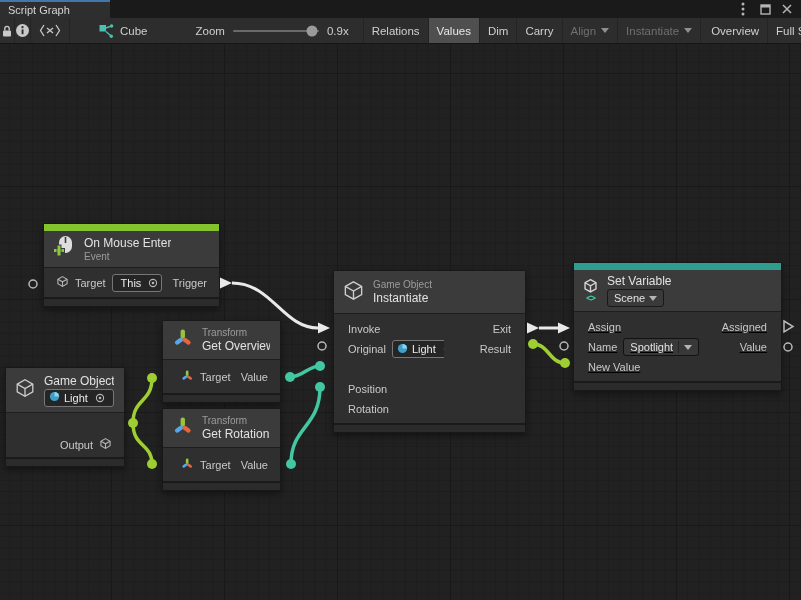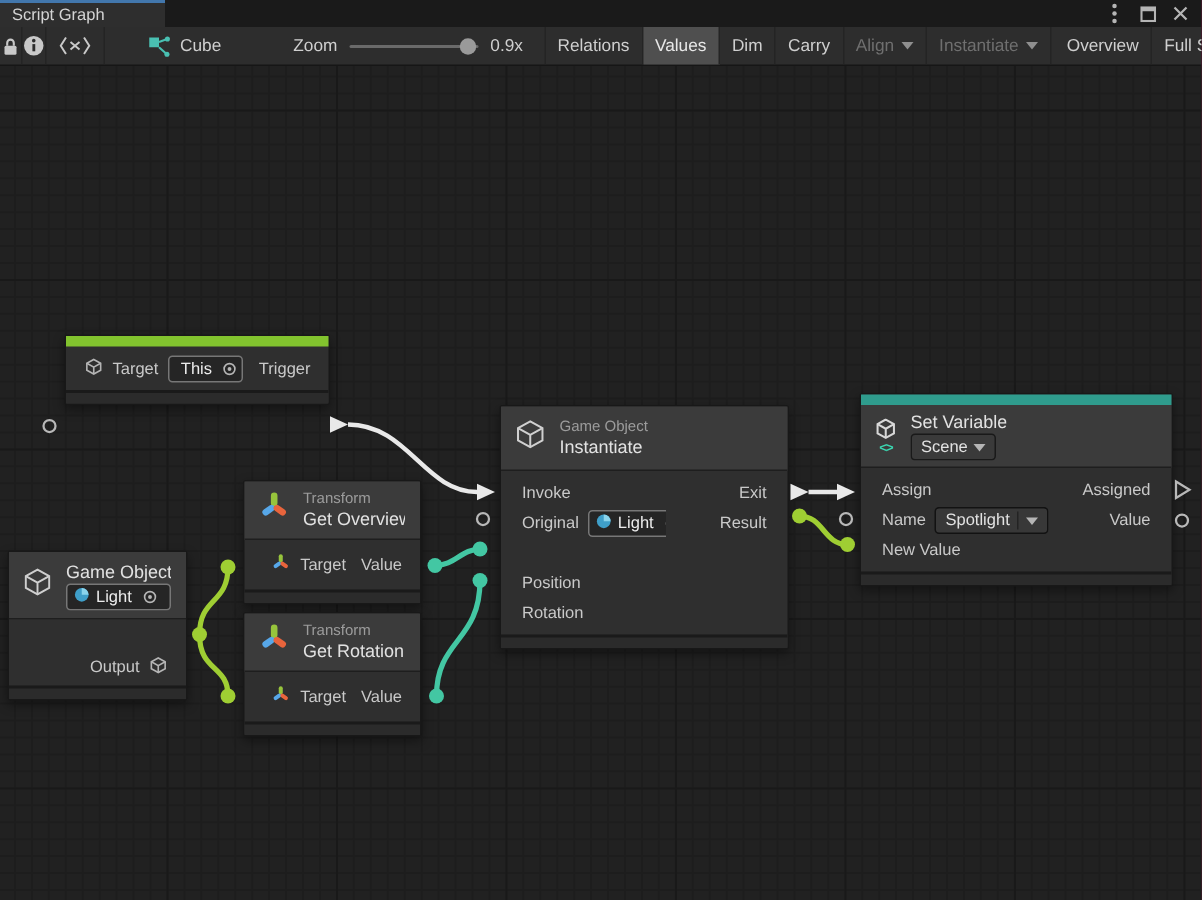--- a/index.html
+++ b/index.html
@@ -170,20 +170,35 @@
     </div>
     <div class="tbtn no-sep" data-interactable="true">
       <span data-interactable="false">Full Screen</span>
     </div>
   </div>
 
   <div class="canvas" data-interactable="true"></div>
 
   <div class="node" style="left:43px;top:223px;width:177px;" data-interactable="true">
     <div class="colorbar" style="background:var(--event_bar,#82c32e);" data-interactable="false"></div>
+    <div class="nhead" style="height:36px;">
+      <span data-interactable="false">
+        <svg width="24" height="24" viewBox="0 0 24 24">
+            <rect x="7" y="1" width="13" height="17" rx="6.5" fill="#dedede"></rect>
+            <line x1="13.5" y1="2" x2="13.5" y2="8" stroke="#3b3b3b" stroke-width="1.6"></line>
+            <rect x="1.5" y="13.5" width="11" height="4" fill="#8ec63f" stroke="#3b3b3b"></rect>
+            <rect x="5" y="10" width="4" height="11" fill="#8ec63f" stroke="#3b3b3b"></rect>
+            <rect x="5.5" y="14.2" width="3" height="2.6" fill="#8ec63f"></rect>
+          </svg>
+      </span>
+      <div class="nstack">
+        <span class="ntitle" data-interactable="false">On Mouse Enter</span>
+        <span class="nsub" data-interactable="false">Event</span>
+      </div>
+    </div>
     <div class="nrow" style="height:29px;">
       <span data-interactable="false">
         <svg width="13" height="13" viewBox="0 0 24 24" fill="none" stroke="#b4b4b4" stroke-width="2">
             <path d="M12 3 L20.5 7.75 V16.25 L12 21 L3.5 16.25 V7.75 Z"></path>
             <path d="M3.5 7.75 L12 12.5 L20.5 7.75 M12 12.5 V21"></path>
           </svg>
       </span>
       <span data-interactable="false">Target</span>
       <span class="chip" data-interactable="true">
         <span class="chip-text" data-interactable="false">This</span>
@@ -356,21 +371,21 @@
         <span class="teal-code" data-interactable="false">&lt;&gt;</span>
       </span>
       <div class="nstack">
         <span class="ntitle" data-interactable="false">Set Variable</span>
         <span class="dd" data-interactable="true" style="align-self:flex-start;">
           <span data-interactable="false">Scene</span>
           <span class="caret" data-interactable="false" style="margin-left:4px;border-top-color:#b5b5b5;"></span>
         </span>
       </div>
     </div>
-    <div style="padding-top:5px;">
+    <div style="padding-top:5px;text-decoration:underline;">
       <div class="nrow cols" style="height:20px;">
         <span data-interactable="false">Assign</span>
         <span data-interactable="false">Assigned</span>
       </div>
       <div class="nrow cols" style="height:20px;">
         <span class="colleft">
           <span data-interactable="false">Name</span>
           <span class="dd" data-interactable="true" style="border-color:#121212;background:#383838;">
             <span data-interactable="false">Spotlight</span>
             <span class="sep" data-interactable="false"></span>

